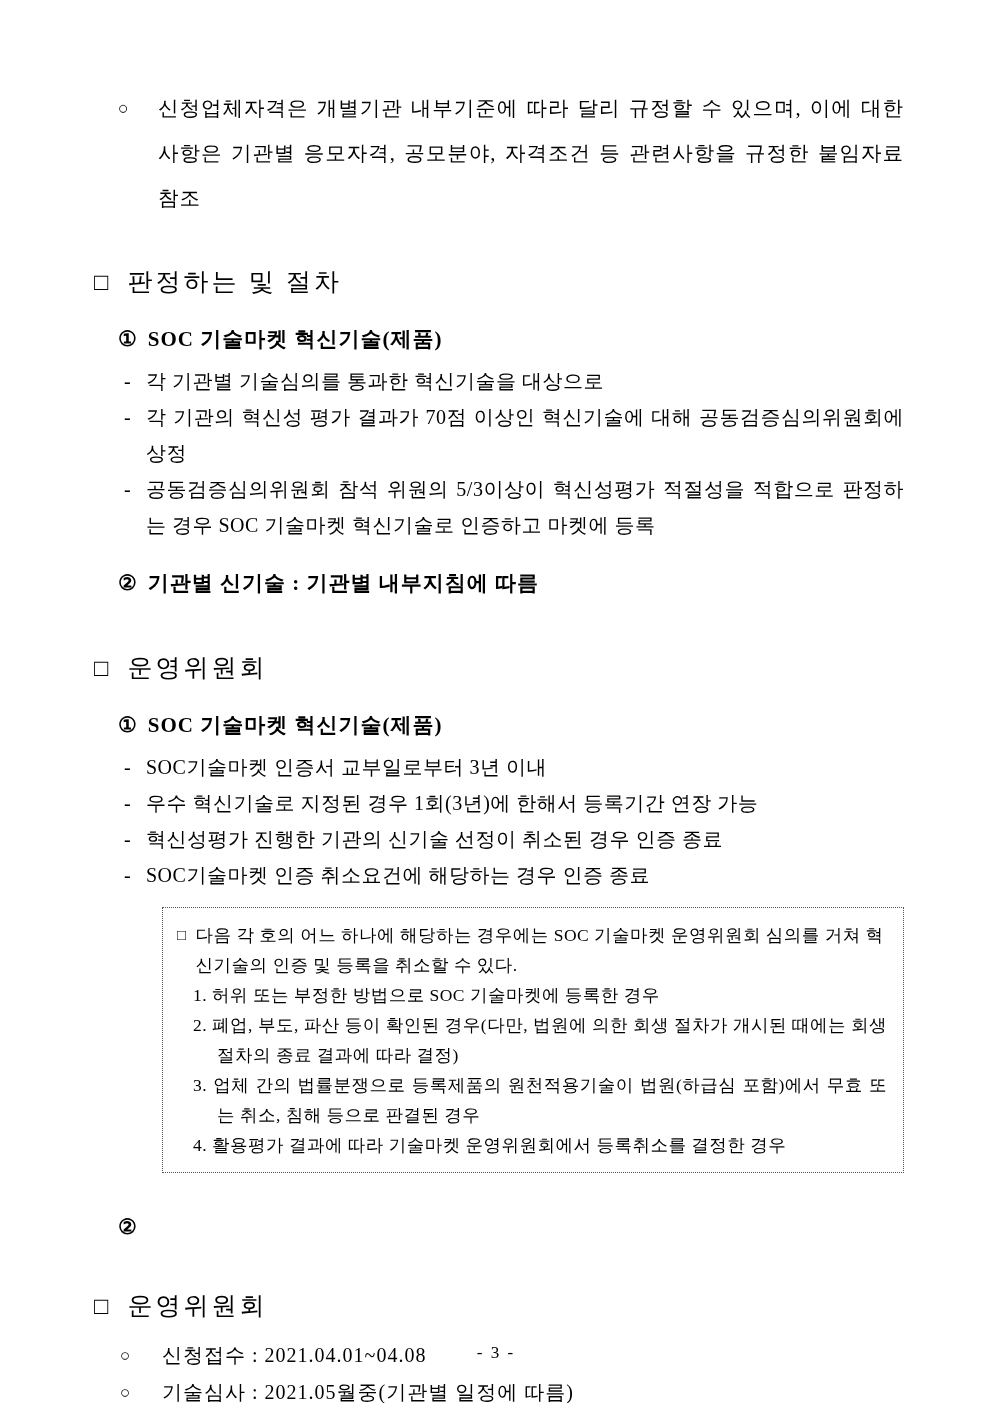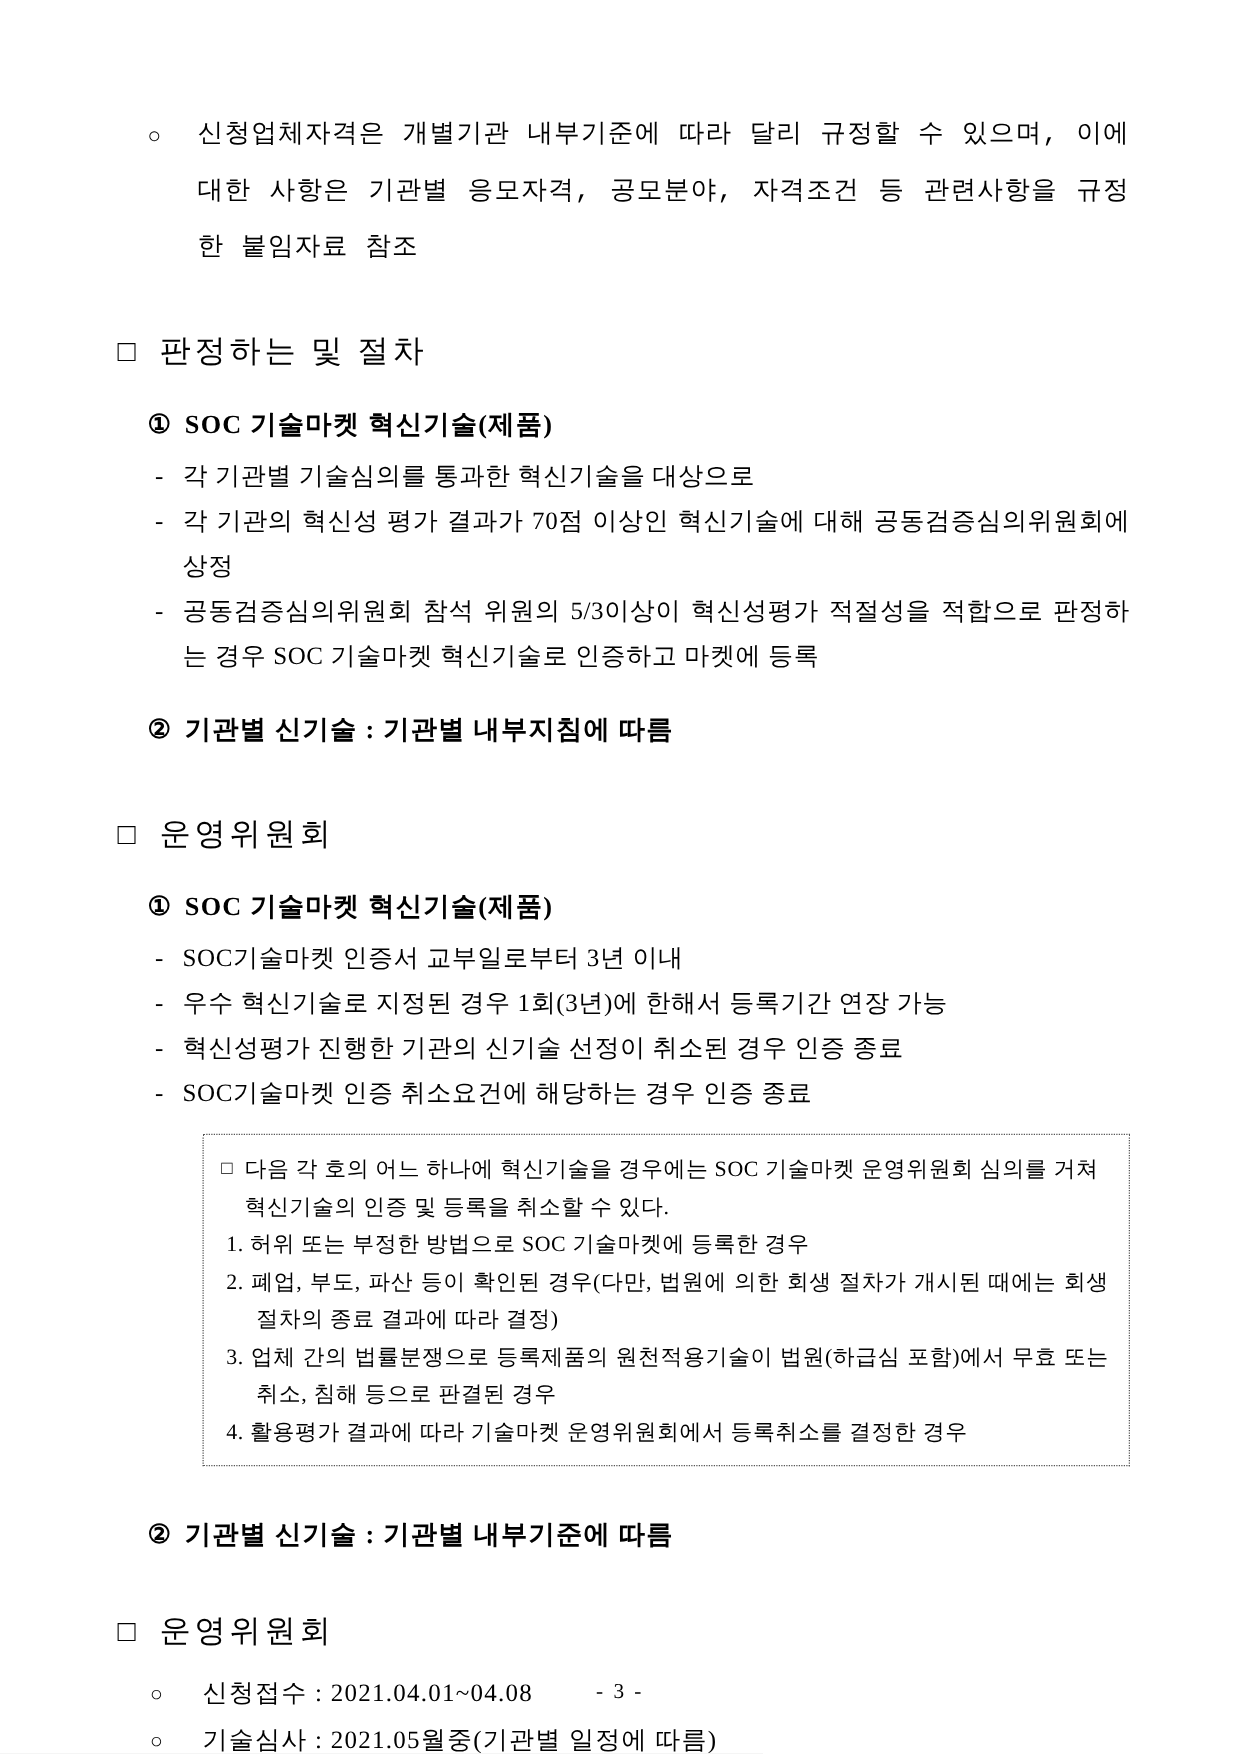--- a/index.html
+++ b/index.html
@@ -20,21 +20,21 @@
   .grow { flex: 1 1 auto; }
 
   
   .intro {
     margin-left: 24px;
     font-size: 20.5px;
     line-height: 45px;
     letter-spacing: 1px;
   }
   .intro .marker { width: 40px; font-size: 18px; }
-  .intro .grow { text-align: justify; font-family: Liberation Mono, monospace; }
+  .intro .grow { text-align: justify; }
   .intro { margin-bottom: 46px; }
 
   
   .section-title {
     font-size: 25px;
     letter-spacing: 3px;
     line-height: 30px;
     display: flex;
     gap: 16px;
   }
@@ -69,21 +69,21 @@
     width: 742px;
     box-sizing: border-box;
     border: 1px dotted #555;
     padding: 12px 16px 12px 14px;
     font-size: 17.5px;
     line-height: 30px;
     letter-spacing: 0.5px;
   }
   .note-box .box-intro { display: flex; gap: 9px; }
   .note-box .box-intro .marker { font-size: 15px; }
-  .note-box .box-items { margin-left: 4px; }
+  .note-box .box-items { margin-left: 16px; }
   .note-box .box-item { padding-left: 24px; text-indent: -24px; text-align: justify; }
 
   
   .sched-row {
     margin-left: 26px;
     font-size: 20px;
     line-height: 37px;
     letter-spacing: 1px;
     display: flex;
   }
@@ -175,33 +175,32 @@
       </div>
       <div class="dash-item">
         <span class="marker">-</span>
         <div class="grow">SOC기술마켓 인증 취소요건에 해당하는 경우 인증 종료</div>
       </div>
     </div>
 
     <div class="note-box">
       <div class="box-intro">
         <span class="marker">□</span>
-        <div class="grow">다음 각 호의 어느 하나에 혁신기술을 경우에는 SOC 기술마켓 운영위원회 심의를 거쳐 혁신기술의 인증 및 등록을 취소할 수 있다.</div>
+        <div class="grow">다음 각 호의 어느 하나에 해당하는 경우에는 SOC 기술마켓 운영위원회 심의를 거쳐 혁신기술의 인증 및 등록을 취소할 수 있다.</div>
       </div>
       <div class="box-items">
         <div class="box-item">1. 허위 또는 부정한 방법으로 SOC 기술마켓에 등록한 경우</div>
         <div class="box-item">2. 폐업, 부도, 파산 등이 확인된 경우(다만, 법원에 의한 회생 절차가 개시된 때에는 회생 절차의 종료 결과에 따라 결정)</div>
         <div class="box-item">3. 업체 간의 법률분쟁으로 등록제품의 원천적용기술이 법원(하급심 포함)에서 무효 또는 취소, 침해 등으로 판결된 경우</div>
         <div class="box-item">4. 활용평가 결과에 따라 기술마켓 운영위원회에서 등록취소를 결정한 경우</div>
       </div>
     </div>
 
     <div class="num-item mt34">
       <span>②</span>
-      <span>기관별 신기술 : 기관별 내부기준에 따름</span>
     </div>
   </div>
 
   <div class="mt52">
     <div class="section-title mb18">
       <span class="marker">□</span>
       <span>운영위원회</span>
     </div>
 
     <div class="sched-row">

